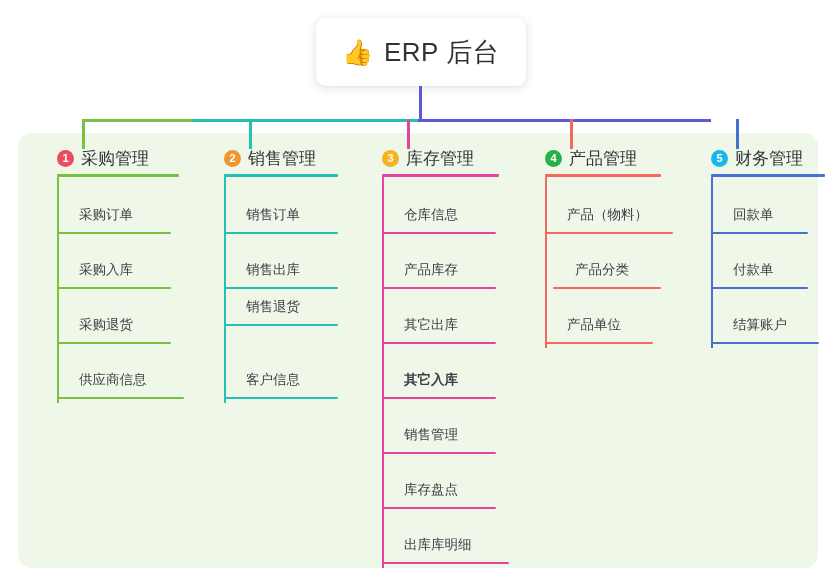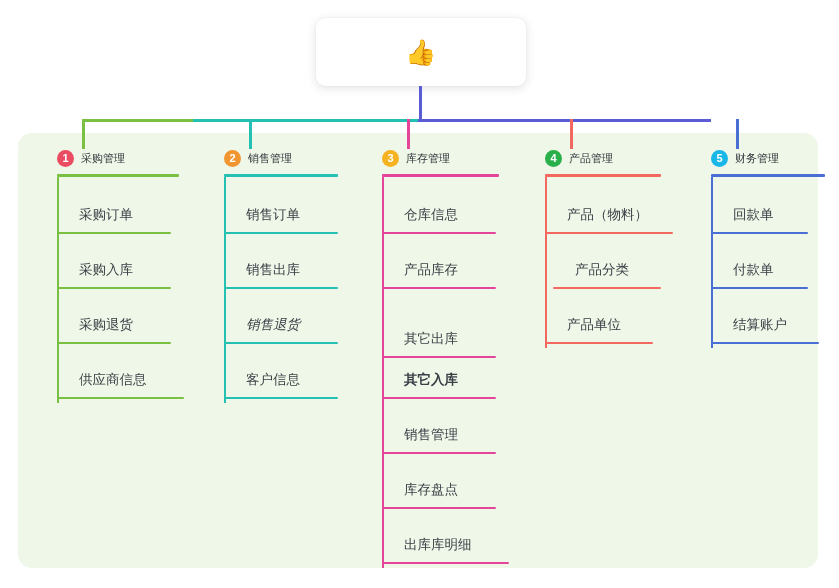--- a/index.html
+++ b/index.html
@@ -34,41 +34,42 @@
 
   
   .col{position:absolute;top:143px;}
   .col-head{position:relative;height:30px;display:flex;align-items:center;gap:7px;padding-left:22px;box-sizing:border-box;}
   .badge{
     width:17px;height:17px;border-radius:50%;
     display:flex;align-items:center;justify-content:center;
     color:#fff;font-size:11px;line-height:1;font-weight:bold;
     flex:0 0 auto;
   }
-  .col-title{font-size:11px;color:#303439;white-space:nowrap;}
+  .col-title{font-size:17px;color:#303439;white-space:nowrap;}
   .head-rule{position:absolute;left:22px;top:31px;height:3px;border-radius:1px;}
 
   
   .spine{position:absolute;left:22px;top:34px;width:2px;}
 
   
   .leaf{position:absolute;left:22px;height:55px;}
   .leaf-label{position:absolute;left:22px;top:14px;font-size:13.5px;color:#3a3f45;white-space:nowrap;}
   .leaf-rule{position:absolute;left:0px;top:40px;height:2px;border-radius:1px;}
 </style>
 </head>
 <body>
 
 <div id="canvas">
 
   <div class="panel"></div>
 
   <div class="title-card">
     <div class="title-inner">
       <span class="title-emoji">👍</span>
+      <span class="title-text">ERP 后台</span>
     </div>
   </div>
 
   <div id="connectors">
       <div class="seg" style="left: 419px; top: 86px; width: 3px; height: 36px; background: rgb(91, 91, 214);"></div>
       <div class="seg" style="left: 82px; top: 119px; width: 111px; height: 3px; background: rgb(122, 193, 67);"></div>
       <div class="seg" style="left: 193px; top: 119px; width: 225px; height: 3px; background: rgb(37, 192, 180);"></div>
       <div class="seg" style="left: 418px; top: 119px; width: 293px; height: 3px; background: rgb(91, 91, 214);"></div>
       <div class="seg" style="left: 82px; top: 119px; width: 3px; height: 30px; background: rgb(122, 193, 67);"></div>
       <div class="seg" style="left: 249px; top: 119px; width: 3px; height: 30px; background: rgb(37, 192, 180);"></div>
@@ -110,21 +111,21 @@
         <div class="head-rule" style="width: 114px; background: rgb(37, 192, 180);"></div>
         <div class="spine" style="height: 226px; background: rgb(37, 192, 180);"></div>
         <div class="leaf" style="top: 49px; width: 114px;">
           <div class="leaf-label">销售订单</div>
           <div class="leaf-rule" style="width: 114px; background: rgb(37, 192, 180);"></div>
         </div>
         <div class="leaf" style="top: 104px; width: 114px;">
           <div class="leaf-label">销售出库</div>
           <div class="leaf-rule" style="width: 114px; background: rgb(37, 192, 180);"></div>
         </div>
-        <div class="leaf" style="top: 159px; width: 114px; font-style: italic;">
+        <div class="leaf" style="top: 141px; width: 114px;">
           <div class="leaf-label">销售退货</div>
           <div class="leaf-rule" style="width: 114px; background: rgb(37, 192, 180);"></div>
         </div>
         <div class="leaf" style="top: 214px; width: 114px;">
           <div class="leaf-label">客户信息</div>
           <div class="leaf-rule" style="width: 114px; background: rgb(37, 192, 180);"></div>
         </div>
       </div>
       <div class="col" style="left: 360px;">
         <div class="col-head">
@@ -134,21 +135,21 @@
         <div class="head-rule" style="width: 117px; background: rgb(229, 68, 155);"></div>
         <div class="spine" style="height: 391px; background: rgb(229, 68, 155);"></div>
         <div class="leaf" style="top: 49px; width: 114px;">
           <div class="leaf-label">仓库信息</div>
           <div class="leaf-rule" style="width: 114px; background: rgb(229, 68, 155);"></div>
         </div>
         <div class="leaf" style="top: 104px; width: 114px;">
           <div class="leaf-label">产品库存</div>
           <div class="leaf-rule" style="width: 114px; background: rgb(229, 68, 155);"></div>
         </div>
-        <div class="leaf" style="top: 173px; width: 114px; font-family: Liberation Mono, monospace;">
+        <div class="leaf" style="top: 159px; width: 114px; font-family: Liberation Mono, monospace;">
           <div class="leaf-label">其它出库</div>
           <div class="leaf-rule" style="width: 114px; background: rgb(229, 68, 155);"></div>
         </div>
         <div class="leaf" style="top: 214px; width: 114px; font-weight: bold;">
           <div class="leaf-label">其它入库</div>
           <div class="leaf-rule" style="width: 114px; background: rgb(229, 68, 155);"></div>
         </div>
         <div class="leaf" style="top: 269px; width: 114px;">
           <div class="leaf-label">销售管理</div>
           <div class="leaf-rule" style="width: 114px; background: rgb(229, 68, 155);"></div>

